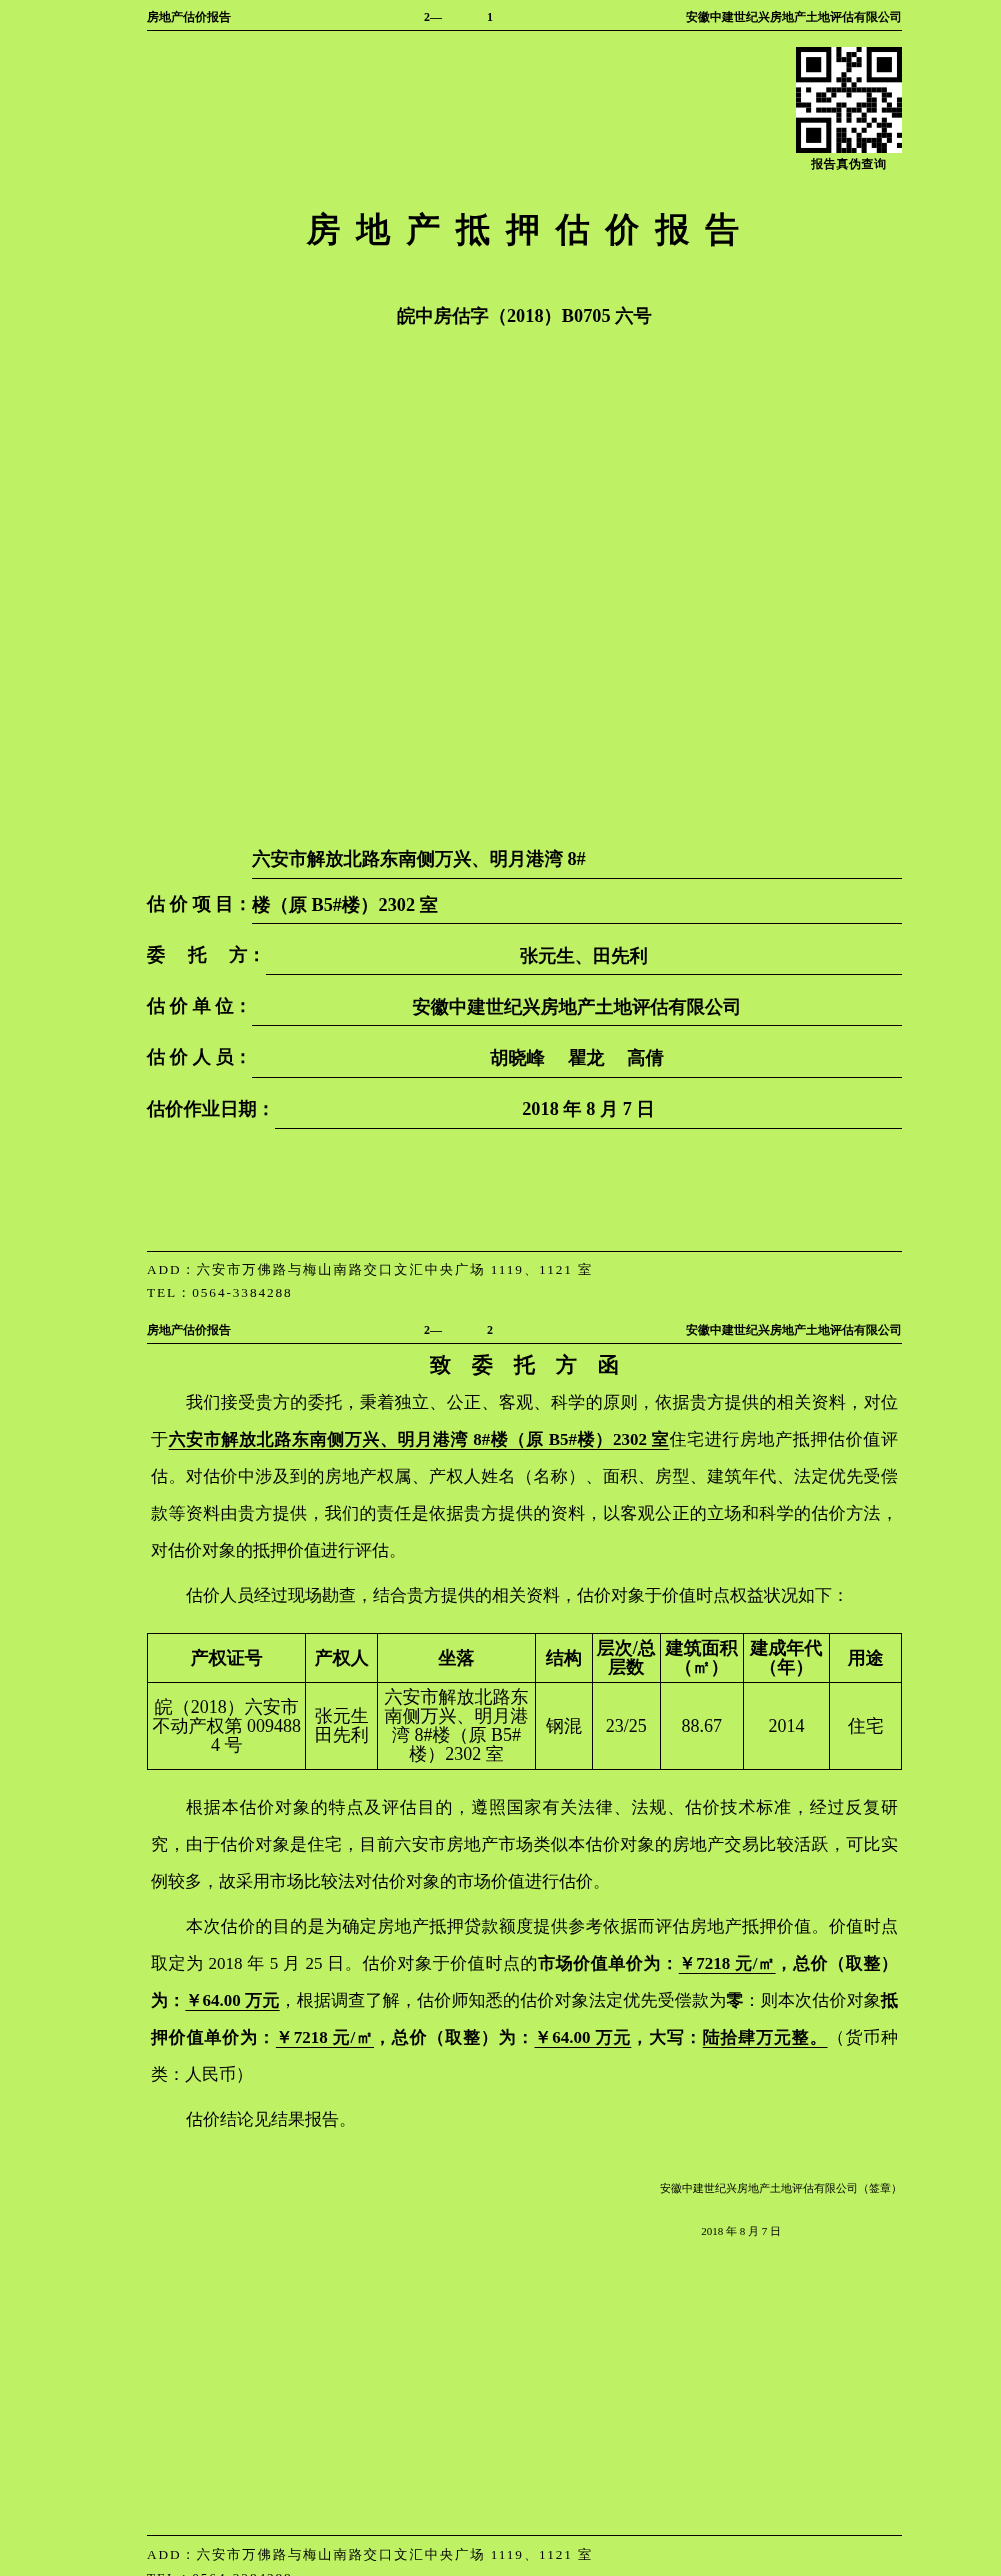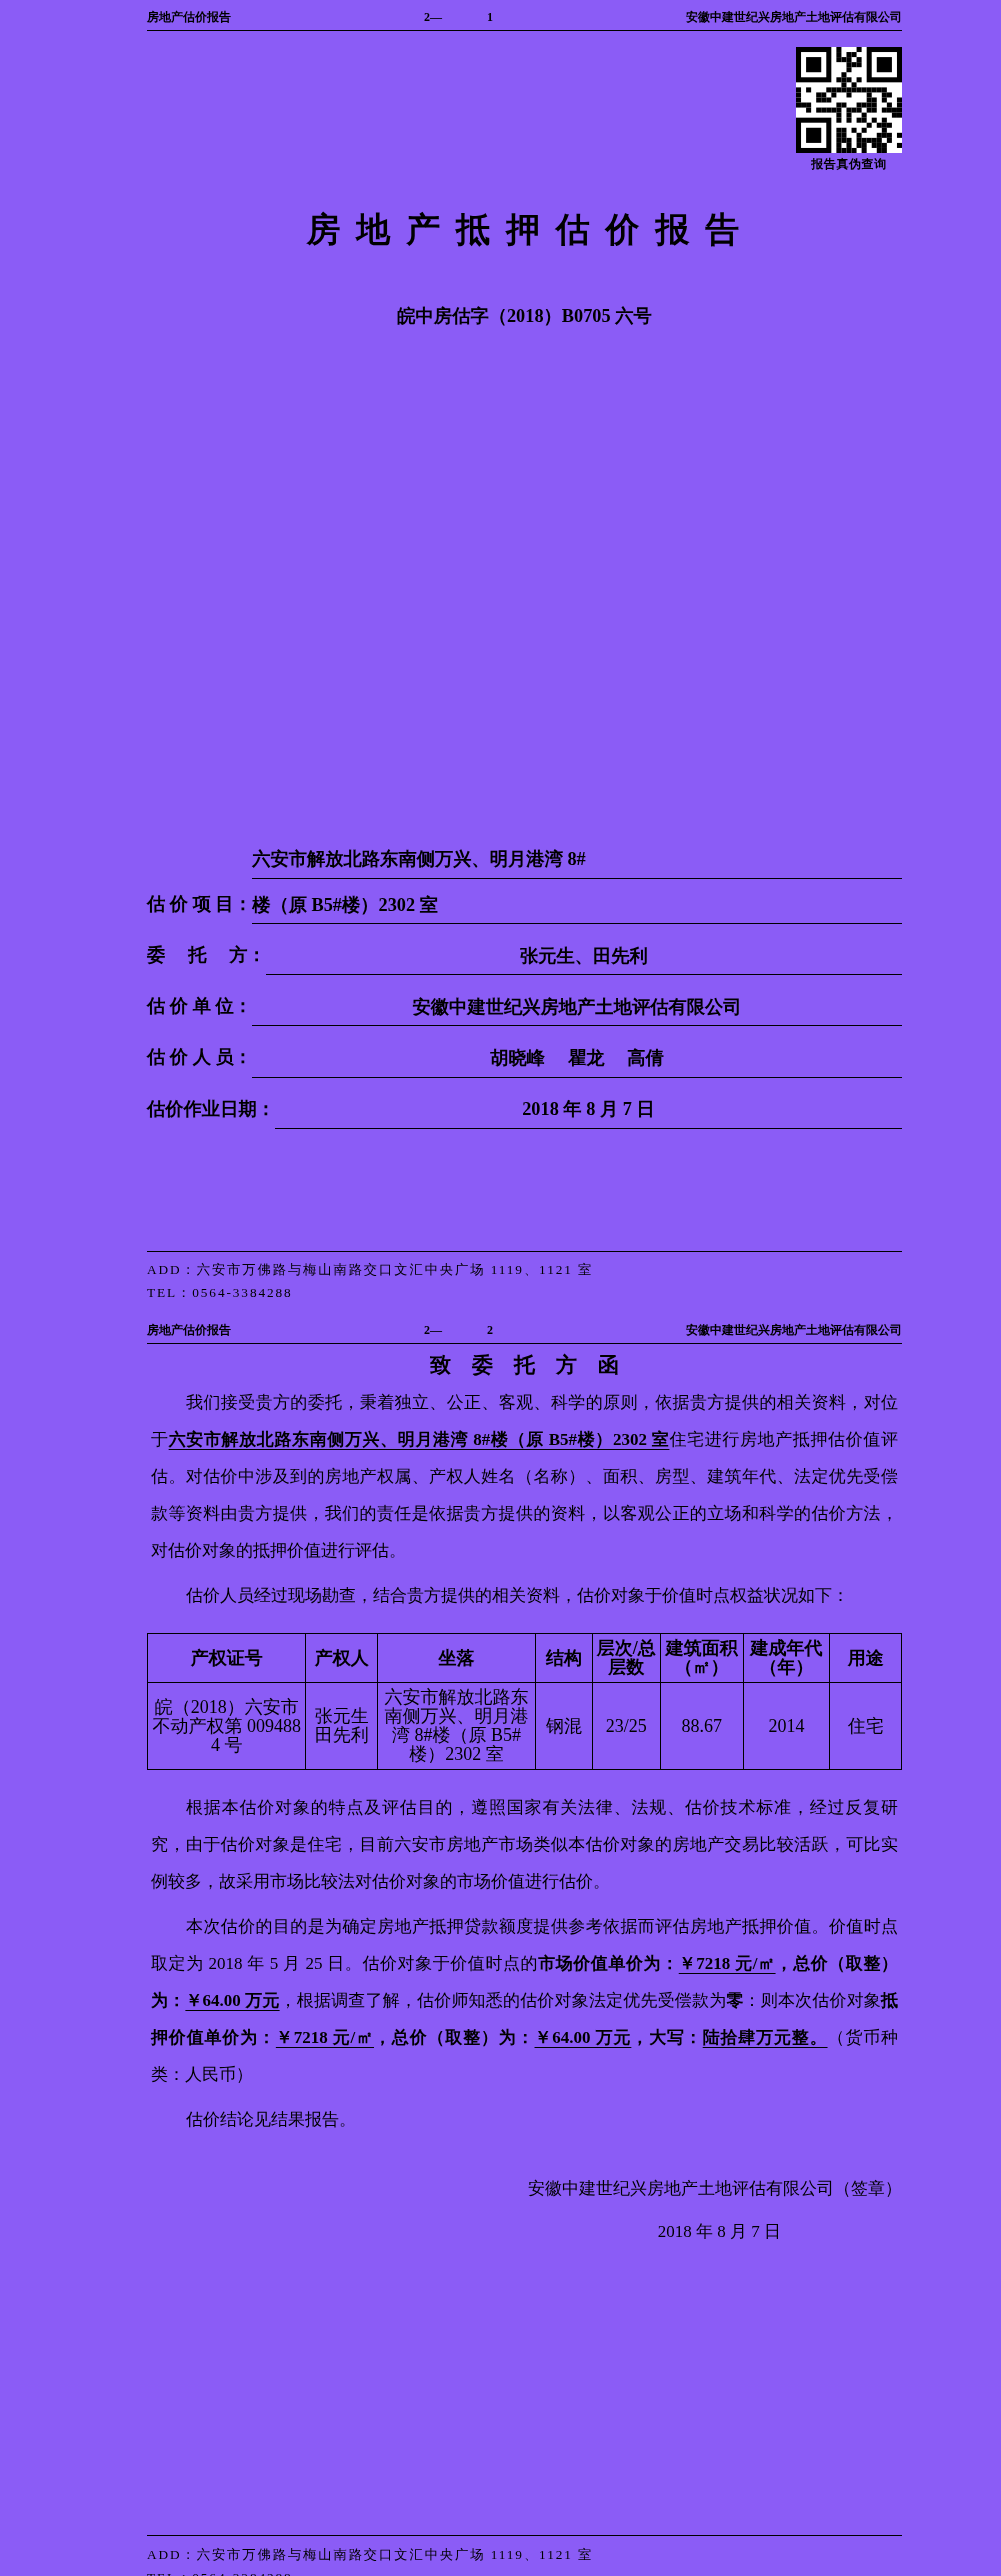--- a/index.html
+++ b/index.html
@@ -1,17 +1,17 @@
 <!DOCTYPE html>
 <html style="font-size:10px"><head>
 <meta charset="utf-8">
 <style>
   html,body { margin:0; padding:0; background:#ffffff; }
   body { width:1002px; color:#000; font-family:"Liberation Serif","DejaVu Serif",serif; }
-  .page { box-sizing:border-box; width:1002px; padding:0 100px 0 147px; display:flex; flex-direction:column; background:#8b5cf6; }
+  .page { box-sizing:border-box; width:1002px; padding:0 100px 0 147px; display:flex; flex-direction:column; background:#bef264; }
   .page1 { height:1313px; }
   .page2 { height:1263px; overflow:hidden; }
 
   .doc-header { display:flex; align-items:baseline; padding:8.8px 0 3.8px; border-bottom:1.3px solid #000; font-size:12px; font-weight:bold; white-space:nowrap; }
   .h-center { flex:1; display:flex; justify-content:center; gap:45px; }
 
   .qr-wrap { display:flex; flex-direction:column; align-items:flex-end; margin-top:16px; }
   .qr-box { width:106px; height:106px; }
   .qr-box svg { width:100%; height:100%; display:block; }
   .qr-caption { width:106px; text-align:center; font-size:12px; font-weight:bold; margin-top:3.8px; letter-spacing:0.6px; }
@@ -33,21 +33,21 @@
   .letter-title { text-align:center; font-size:21px; font-weight:bold; margin:7.6px 0 0 0; line-height:29px; }
   .salutation { font-size:17px; font-weight:bold; margin-top:57px; line-height:37px; }
   .para { font-size:17px; line-height:37px; text-align:justify; text-indent:35px; margin:4px; }
   .para .seg-b { font-weight:bold; }
   .para .seg-u { text-decoration:underline; text-underline-offset:3.8px; }
 
   .rights-table { width:100%; border-collapse:collapse; margin:15px 0; font-size:18px; table-layout:fixed; }
   .rights-table th, .rights-table td { border:1.3px solid #000; padding:5px 3.2px; text-align:center; vertical-align:middle; line-height:19px; word-break:break-all; font-weight:normal; }
   .rights-table th { font-weight:bold; }
 
-  .sig { font-size:17px; line-height:43px; margin-top:25px; }
+  .sig { font-size:11px; line-height:43px; margin-top:25px; }
   .sig-company { text-align:right; }
   .sig-legal { text-align:right; padding-right:144px; }
   .sig-date { text-align:right; padding-right:121px; }
 </style>
 </head>
 <body>
 
 <div class="page page1">
   <div class="doc-header">
     <span>房地产估价报告</span>

